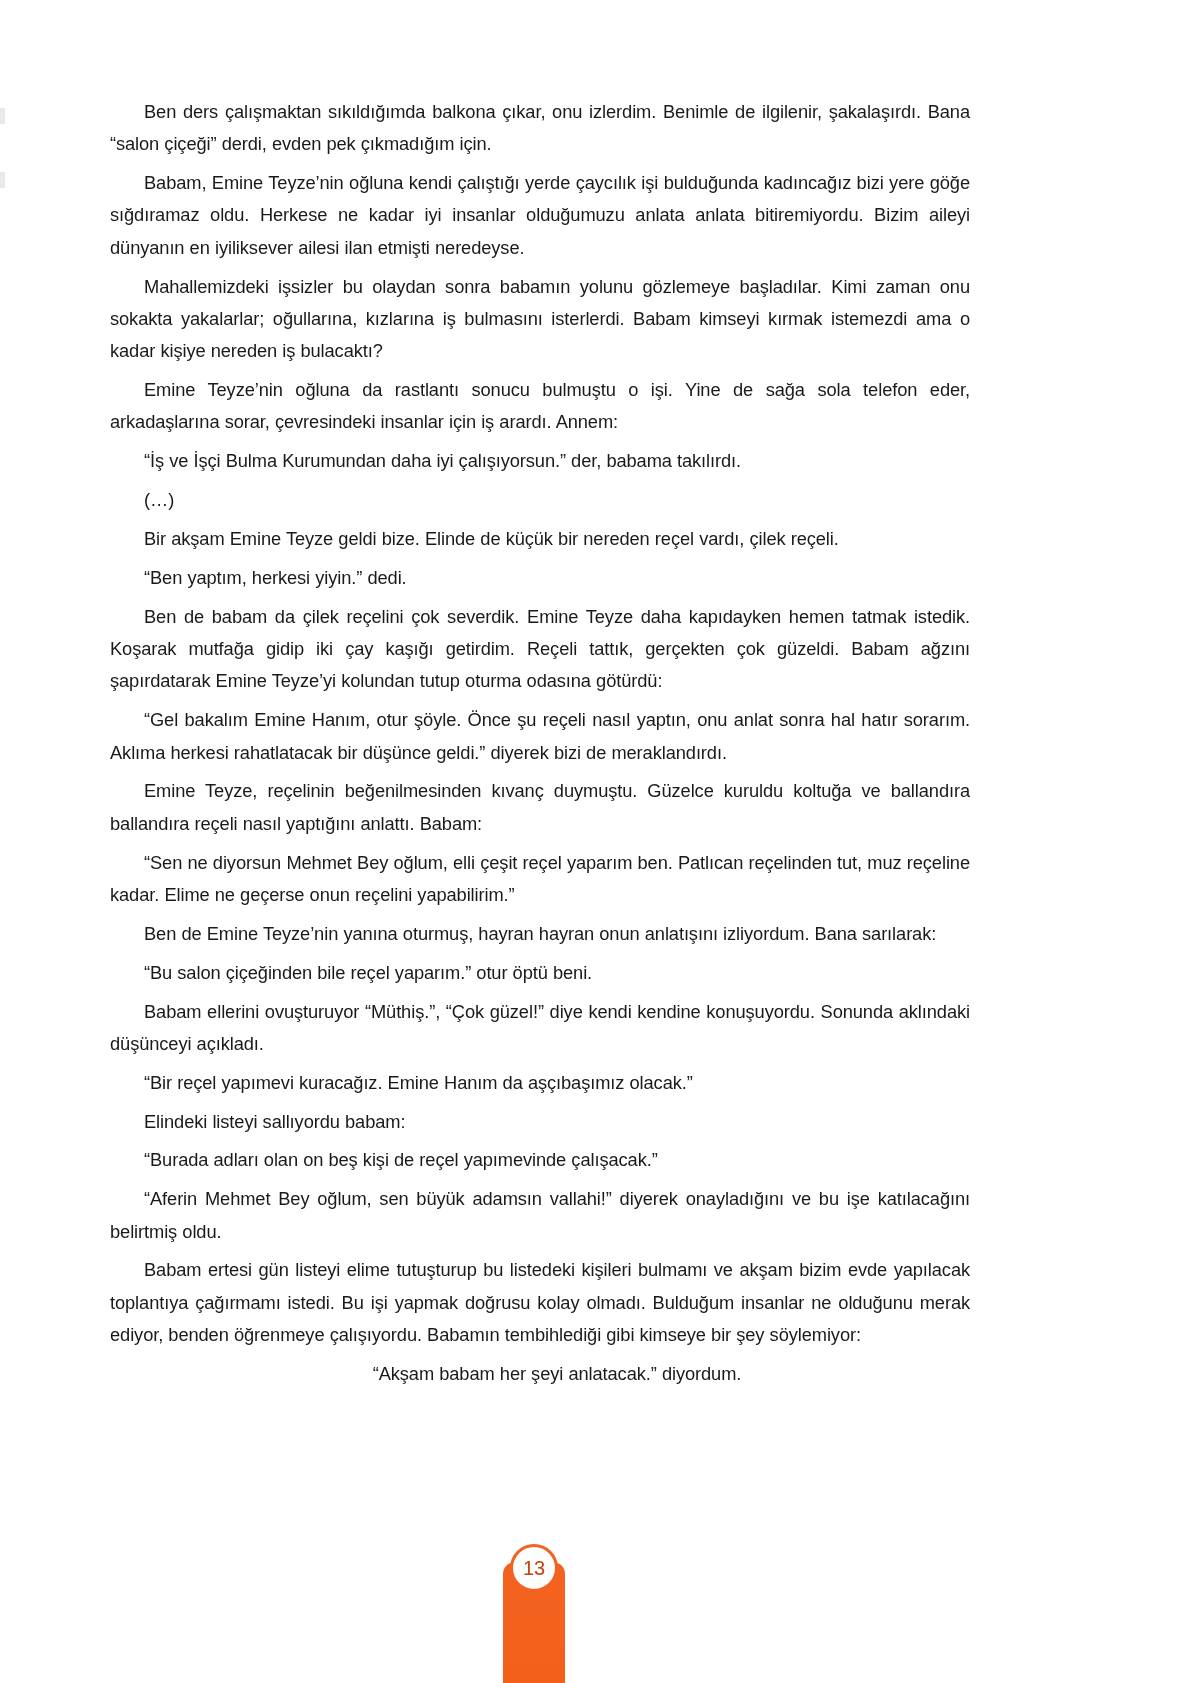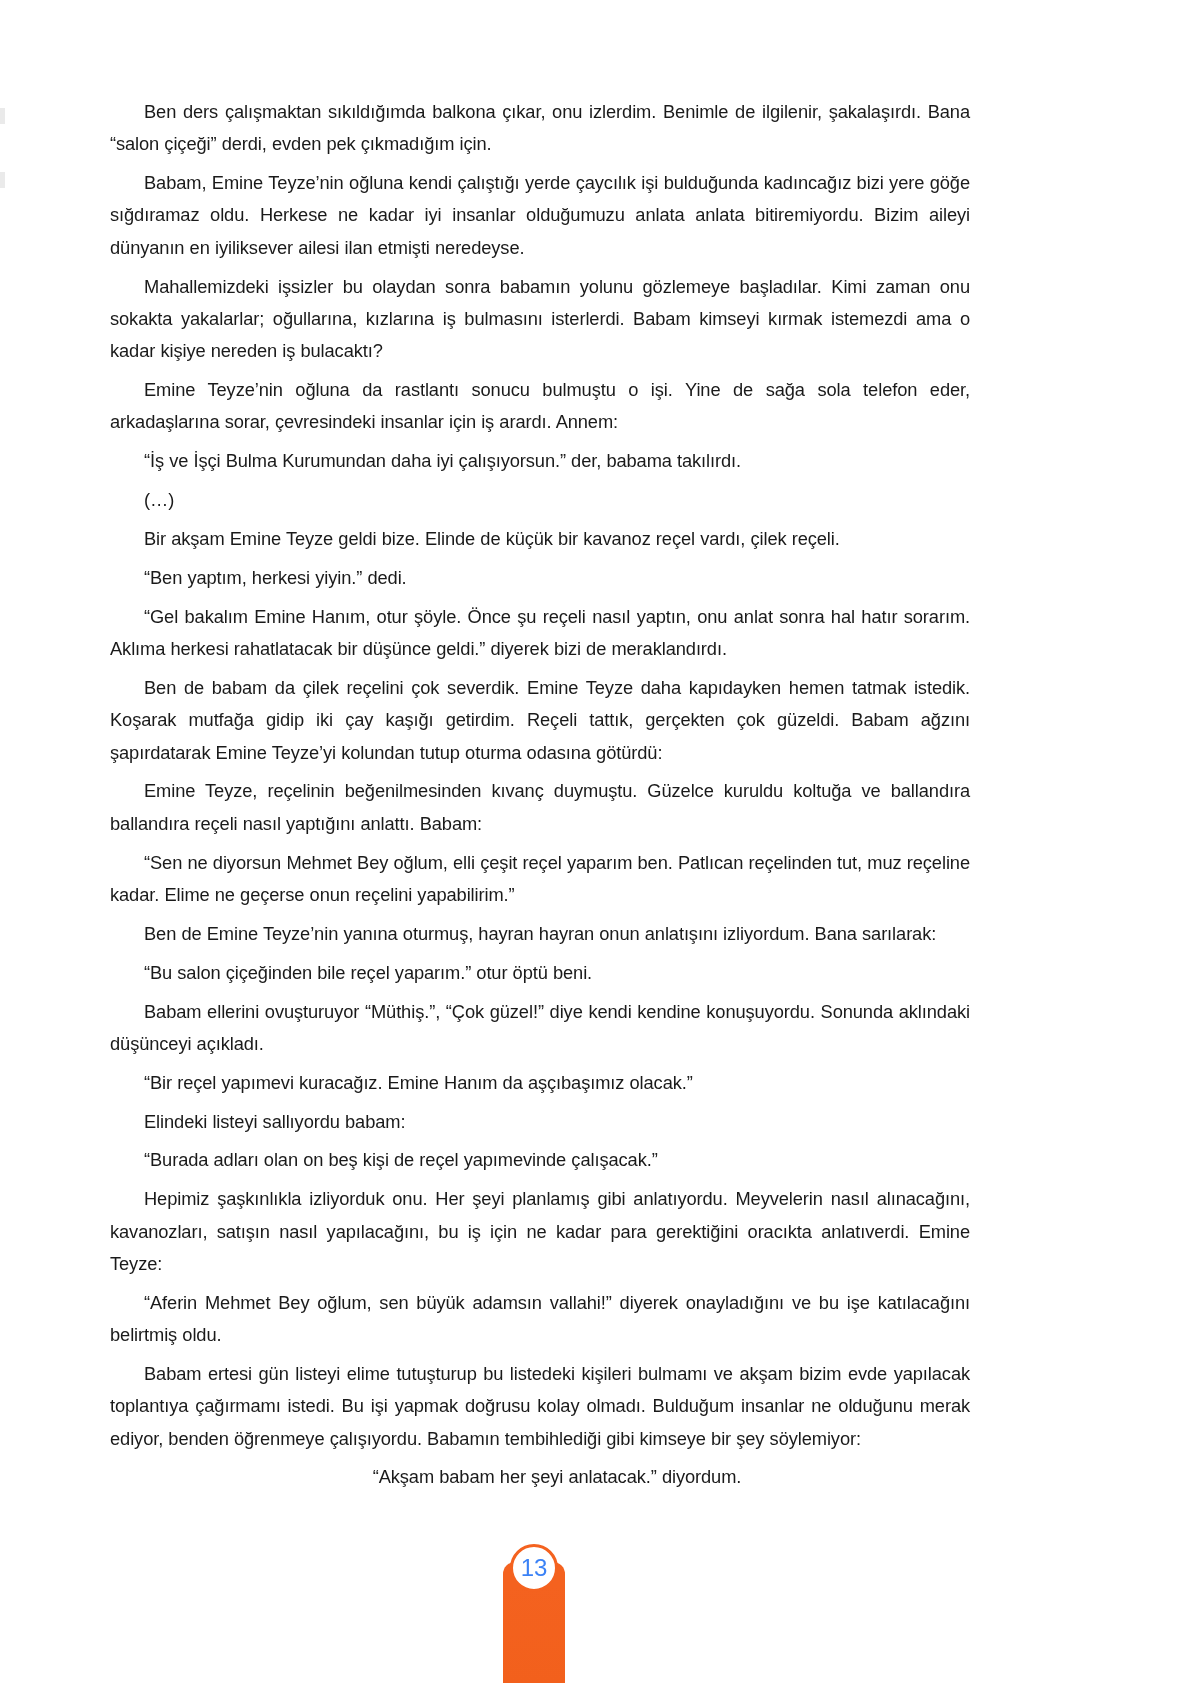--- a/index.html
+++ b/index.html
@@ -83,54 +83,53 @@
     height: 48px;
     border-radius: 50%;
     background: #ffffff;
     border: 3px solid #f4621f;
     box-sizing: border-box;
     display: flex;
     align-items: center;
     justify-content: center;
   }
   .page-tab .disc span {
-    font-size: 24px;
+    font-size: 20px;
     line-height: 1;
-    color: #3b82f6;
+    color: #c2410c;
     font-family: "Liberation Sans", sans-serif;
   }
 </style>
 </head>
 <body>
 
 <div class="page">
 
   <div class="edge-artifact a1"></div>
   <div class="edge-artifact a2"></div>
 
   <div class="text-column" id="body-text">
       <p class="para indent">Ben ders çalışmaktan sıkıldığımda balkona çıkar, onu izlerdim. Benimle de ilgilenir, şakalaşırdı. Bana “salon çiçeği” derdi, evden pek çıkmadığım için.</p>
       <p class="para indent">Babam, Emine Teyze’nin oğluna kendi çalıştığı yerde çaycılık işi bulduğunda kadıncağız bizi yere göğe sığdıramaz oldu. Herkese ne kadar iyi insanlar olduğumuzu anlata anlata bitiremiyordu. Bizim aileyi dünyanın en iyiliksever ailesi ilan etmişti neredeyse.</p>
       <p class="para indent">Mahallemizdeki işsizler bu olaydan sonra babamın yolunu gözlemeye başladılar. Kimi zaman onu sokakta yakalarlar; oğullarına, kızlarına iş bulmasını isterlerdi. Babam kimseyi kırmak istemezdi ama o kadar kişiye nereden iş bulacaktı?</p>
       <p class="para indent">Emine Teyze’nin oğluna da rastlantı sonucu bulmuştu o işi. Yine de sağa sola telefon eder, arkadaşlarına sorar, çevresindeki insanlar için iş arardı. Annem:</p>
       <p class="para quote">“İş ve İşçi Bulma Kurumundan daha iyi çalışıyorsun.” der, babama takılırdı.</p>
       <p class="para quote">(…)</p>
-      <p class="para indent">Bir akşam Emine Teyze geldi bize. Elinde de küçük bir kavanoz reçel vardı, çilek reçeli.</p>
+      <p class="para indent">Bir akşam Emine Teyze geldi bize. Elinde de küçük bir nereden reçel vardı, çilek reçeli.</p>
       <p class="para quote">“Ben yaptım, herkesi yiyin.” dedi.</p>
+      <p class="para indent">Ben de babam da çilek reçelini çok severdik. Emine Teyze daha kapıdayken hemen tatmak istedik. Koşarak mutfağa gidip iki çay kaşığı getirdim. Reçeli tattık, gerçekten çok güzeldi. Babam ağzını şapırdatarak Emine Teyze’yi kolundan tutup oturma odasına götürdü:</p>
       <p class="para quote">“Gel bakalım Emine Hanım, otur şöyle. Önce şu reçeli nasıl yaptın, onu anlat sonra hal hatır sorarım. Aklıma herkesi rahatlatacak bir düşünce geldi.” diyerek bizi de meraklandırdı.</p>
-      <p class="para indent">Ben de babam da çilek reçelini çok severdik. Emine Teyze daha kapıdayken hemen tatmak istedik. Koşarak mutfağa gidip iki çay kaşığı getirdim. Reçeli tattık, gerçekten çok güzeldi. Babam ağzını şapırdatarak Emine Teyze’yi kolundan tutup oturma odasına götürdü:</p>
       <p class="para indent">Emine Teyze, reçelinin beğenilmesinden kıvanç duymuştu. Güzelce kuruldu koltuğa ve ballandıra ballandıra reçeli nasıl yaptığını anlattı. Babam:</p>
       <p class="para quote">“Sen ne diyorsun Mehmet Bey oğlum, elli çeşit reçel yaparım ben. Patlıcan reçelinden tut, muz reçeline kadar. Elime ne geçerse onun reçelini yapabilirim.”</p>
       <p class="para indent">Ben de Emine Teyze’nin yanına oturmuş, hayran hayran onun anlatışını izliyordum. Bana sarılarak:</p>
       <p class="para quote">“Bu salon çiçeğinden bile reçel yaparım.” otur öptü beni.</p>
       <p class="para indent">Babam ellerini ovuşturuyor “Müthiş.”, “Çok güzel!” diye kendi kendine konuşuyordu. Sonunda aklındaki düşünceyi açıkladı.</p>
       <p class="para quote">“Bir reçel yapımevi kuracağız. Emine Hanım da aşçıbaşımız olacak.”</p>
       <p class="para indent">Elindeki listeyi sallıyordu babam:</p>
       <p class="para quote">“Burada adları olan on beş kişi de reçel yapımevinde çalışacak.”</p>
-      <p class="para indent">Hepimiz şaşkınlıkla izliyorduk onu. Her şeyi planlamış gibi anlatıyordu. Meyvelerin nasıl alınacağını, kavanozları, satışın nasıl yapılacağını, bu iş için ne kadar para gerektiğini oracıkta anlatıverdi. Emine Teyze:</p>
       <p class="para quote">“Aferin Mehmet Bey oğlum, sen büyük adamsın vallahi!” diyerek onayladığını ve bu işe katılacağını belirtmiş oldu.</p>
       <p class="para indent">Babam ertesi gün listeyi elime tutuşturup bu listedeki kişileri bulmamı ve akşam bizim evde yapılacak toplantıya çağırmamı istedi. Bu işi yapmak doğrusu kolay olmadı. Bulduğum insanlar ne olduğunu merak ediyor, benden öğrenmeye çalışıyordu. Babamın tembihlediği gibi kimseye bir şey söylemiyor:</p>
       <p class="para quote last-flush">“Akşam babam her şeyi anlatacak.” diyordum.</p>
     </div>
 
   <div class="page-tab">
     <div class="ribbon"></div>
     <div class="disc">
       <span>13</span>
     </div>

